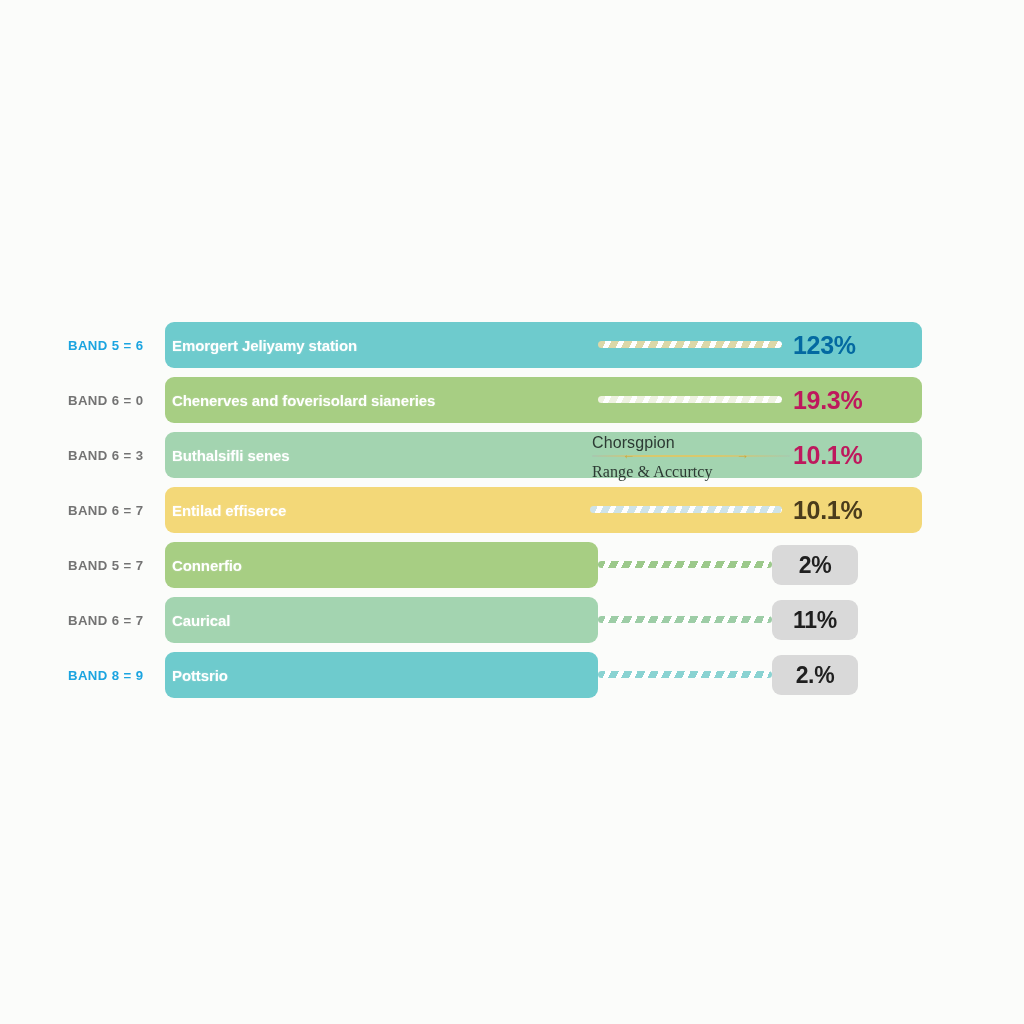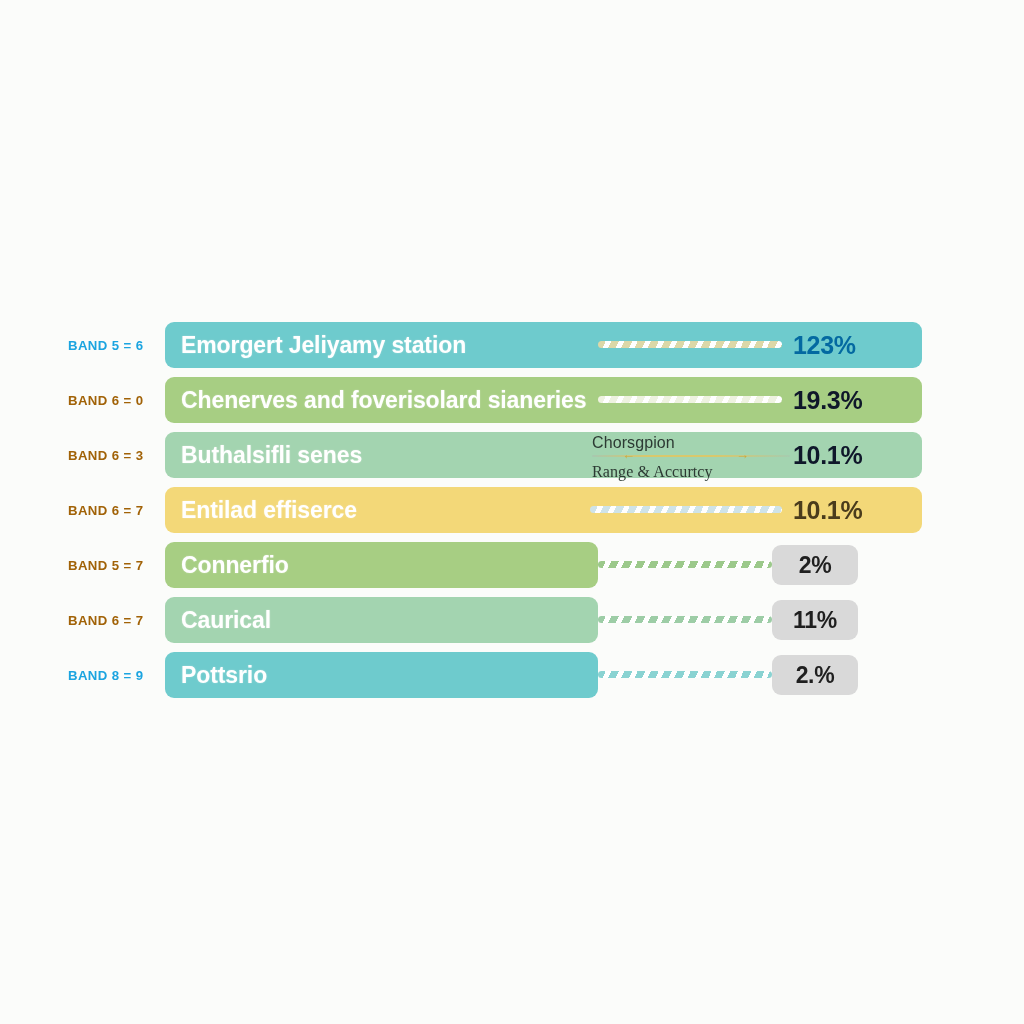--- a/index.html
+++ b/index.html
@@ -37,41 +37,41 @@
     left: 68px;
     top: 0;
     width: 92px;
     height: 46px;
     display: flex;
     align-items: center;
     justify-content: flex-start;
     font-size: 13.2px;
     font-weight: bold;
     letter-spacing: 0.4px;
-    color: #a16207;
+    color: #737373;
     white-space: nowrap;
   }
   .band-label.accent { color: #1ba4e0; }
 
   .bar {
     position: absolute;
     left: 165px;
     top: 0;
     height: 46px;
     border-radius: 9px;
   }
 
   .bar-text {
     position: absolute;
-    left: 16px;
-    top: 0;
-    height: 46px;
-    display: flex;
-    align-items: center;
-    font-size: 23px;
+    left: 7px;
+    top: 0;
+    height: 46px;
+    display: flex;
+    align-items: center;
+    font-size: 15px;
     font-weight: bold;
     color: #ffffff;
     white-space: nowrap;
     letter-spacing: -0.1px;
     text-shadow: 0 0 2px rgba(255,255,255,0.35);
   }
 
   
   .dash-line {
     position: absolute;
@@ -82,21 +82,21 @@
 
   
   .value-inline {
     position: absolute;
     top: 0;
     height: 46px;
     display: flex;
     align-items: center;
     font-size: 25px;
     font-weight: bold;
-    color: #0f172a;
+    color: #be185d;
     letter-spacing: -0.3px;
     white-space: nowrap;
   }
   .value-inline.on-teal { color: #0369a1; }
   .value-inline.on-yellow { color: #4a3c1c; }
 
   
   .value-box {
     position: absolute;
     left: 772px;

